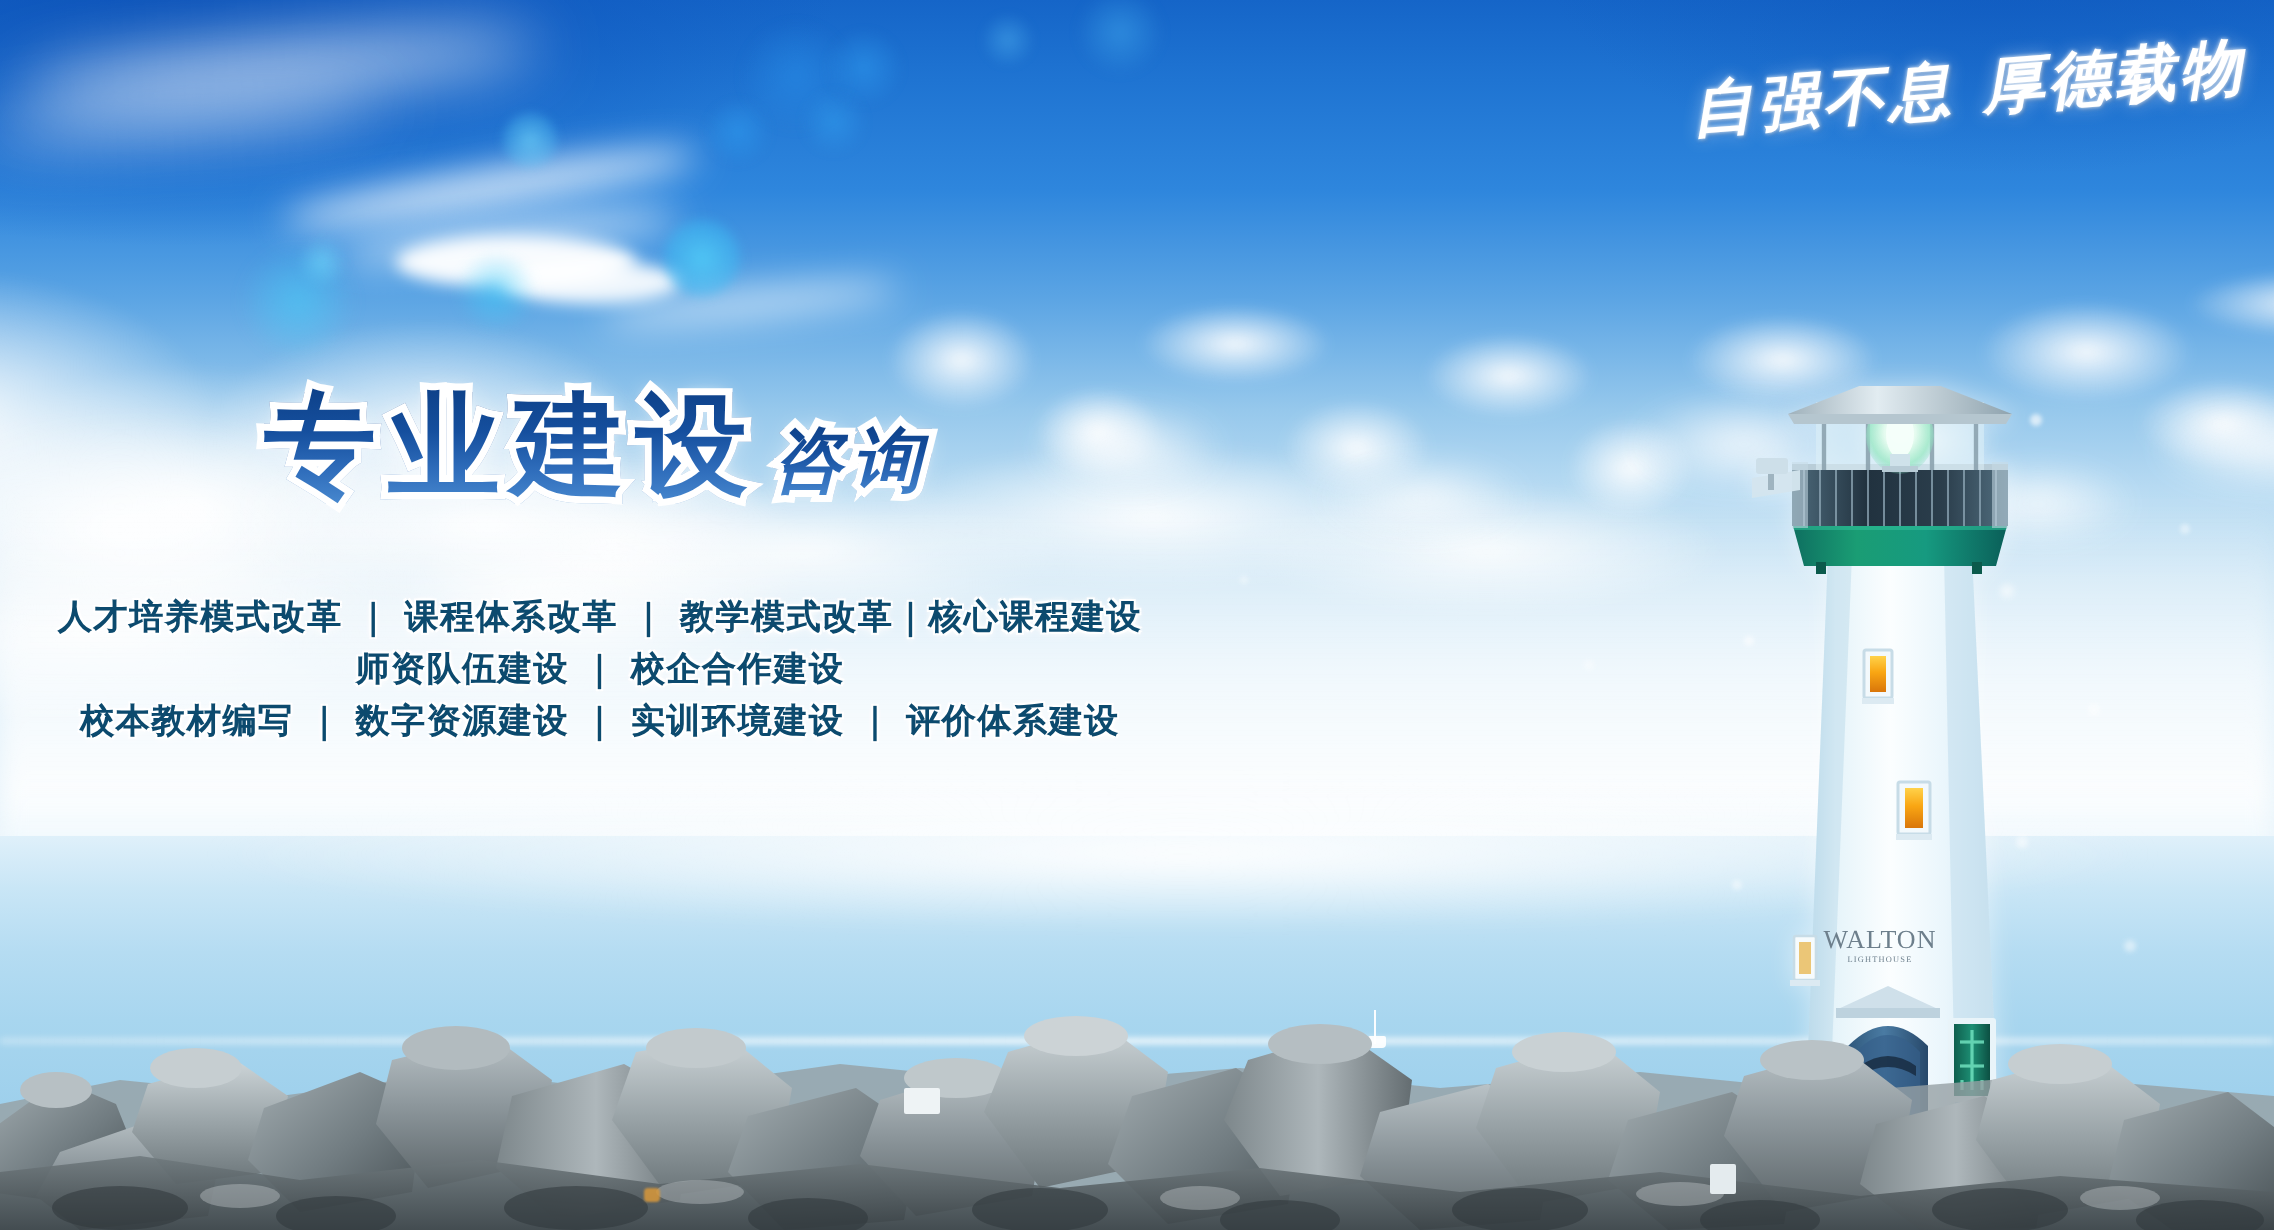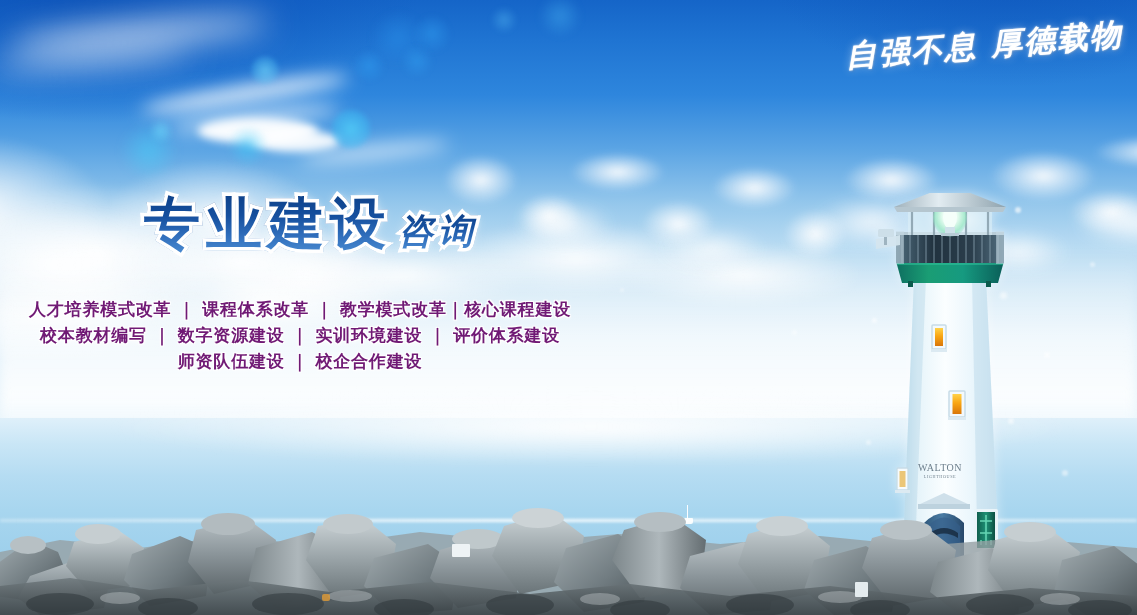--- a/index.html
+++ b/index.html
@@ -149,29 +149,29 @@
   
   #lighthouse{
     position:absolute;left:860px;top:193px;width:180px;height:382px;
     filter:drop-shadow(0 0 6px rgba(255,255,255,.45));
   }
   .lh-caption{
     position:absolute;left:905px;top:463px;width:70px;text-align:center;
     font-family:"Liberation Serif","DejaVu Serif",serif;
     color:#6d7f8c;letter-spacing:.5px;line-height:1;
   }
-  .lh-caption .lh-name{display:block;font-size:10px;}
+  .lh-caption .lh-name{display:block;font-size:13px;}
   .lh-caption .lh-sub{display:block;font-size:4.2px;margin-top:2px;letter-spacing:.6px;}
 
   
   #rocks{position:absolute;left:0;top:500px;width:1137px;height:115px;}
 
   
   #headline{
-    position:absolute;left:144px;top:196px;
+    position:absolute;left:132px;top:196px;
     white-space:nowrap;
     line-height:1;
   }
   .hl-main,.hl-sub{
     font-family:"DejaVu Sans","Liberation Sans",sans-serif;
     font-weight:700;
     background:linear-gradient(to bottom,#0d3f86 0%,#154f9e 38%,#2f6dbb 68%,#4d8ed3 100%);
     -webkit-background-clip:text;background-clip:text;
     color:transparent;
     -webkit-text-stroke:0px;
@@ -193,21 +193,21 @@
   #taglines{
     position:absolute;left:0;top:296px;width:600px;
     text-align:center;
   }
   .tagline{
     position:relative;
     font-family:"DejaVu Sans","Liberation Sans",sans-serif;
     font-weight:700;font-size:17px;letter-spacing:.8px;
     line-height:26px;
     white-space:nowrap;
-    color:#701a75;
+    color:#0c4a6e;
     text-shadow:
       0 0 3px #fff, 0 0 3px #fff,
       1px 1px 0 rgba(255,255,255,.95), -1px 1px 0 rgba(255,255,255,.95),
       1px -1px 0 rgba(255,255,255,.95), -1px -1px 0 rgba(255,255,255,.95),
       0 2px 4px rgba(255,255,255,.8);
   }
   .tl1{width:600px;text-align:center;}
   .tl2{width:600px;text-align:center;}
   .tl3{width:600px;text-align:center;}
 
@@ -529,21 +529,21 @@
       <span class="hl-main hl-shadow">专业建设</span>
       <span class="hl-main hl-face">专业建设</span>
     </span><span class="hl-wrap">
       <span class="hl-sub hl-shadow">咨询</span>
       <span class="hl-sub hl-face">咨询</span>
     </span>
   </div>
 
   <div id="taglines">
     <div class="tagline tl1">人才培养模式改革 ｜ 课程体系改革 ｜ 教学模式改革｜核心课程建设</div>
+    <div class="tagline tl3">师资队伍建设 ｜ 校企合作建设</div>
     <div class="tagline tl2">校本教材编写 ｜ 数字资源建设 ｜ 实训环境建设 ｜ 评价体系建设</div>
-    <div class="tagline tl3">师资队伍建设 ｜ 校企合作建设</div>
   </div>
 
   <div id="calligraphy">
     <span>自强不息</span><span class="cg-gap"></span><span>厚德载物</span>
   </div>
 
 </div>
 
 </body></html>

